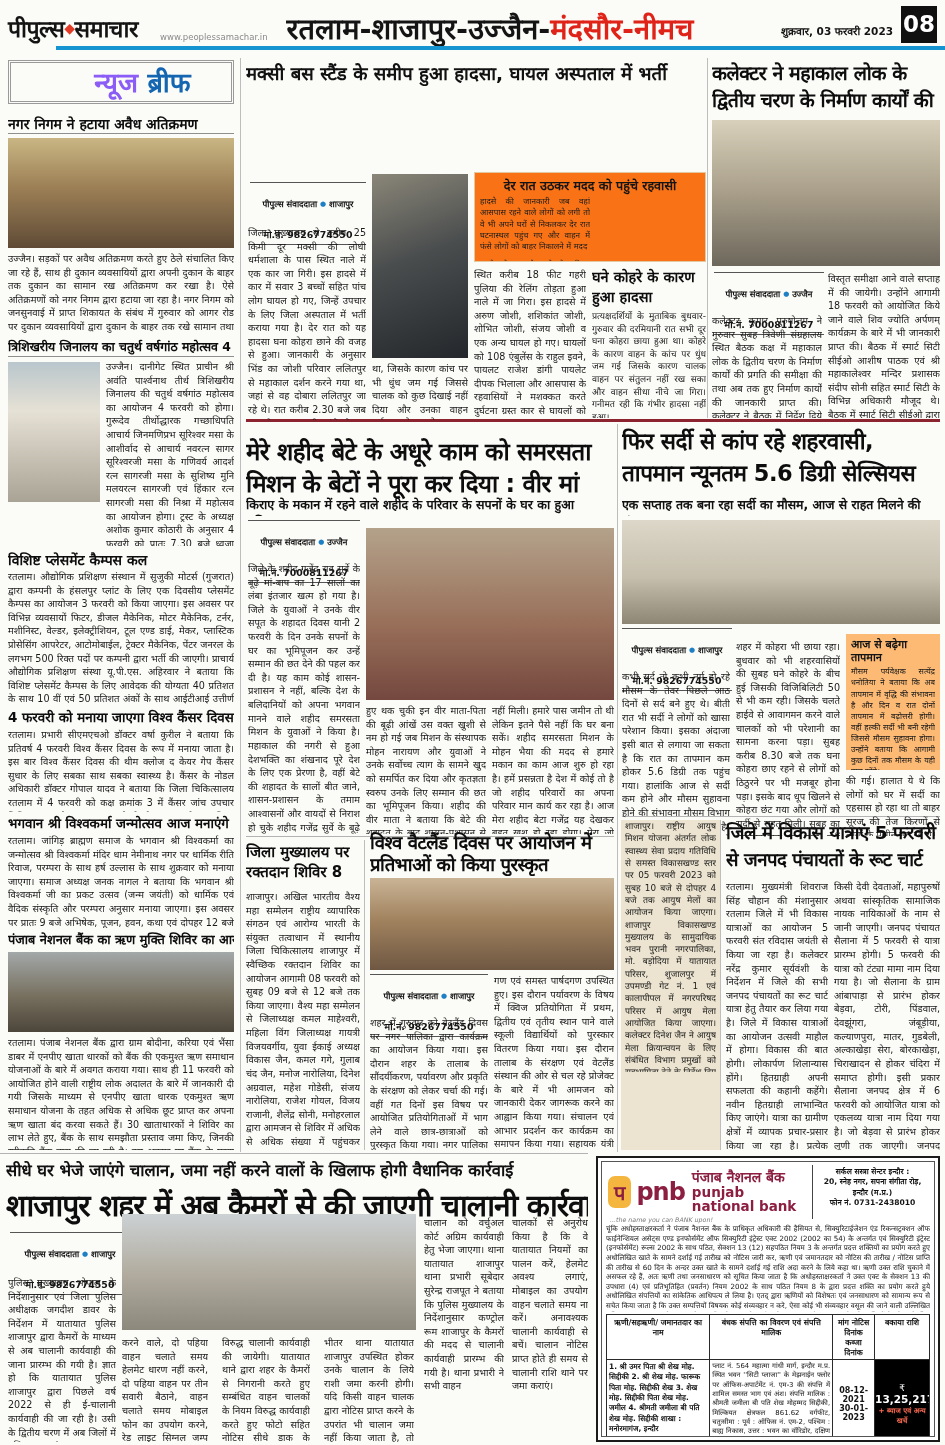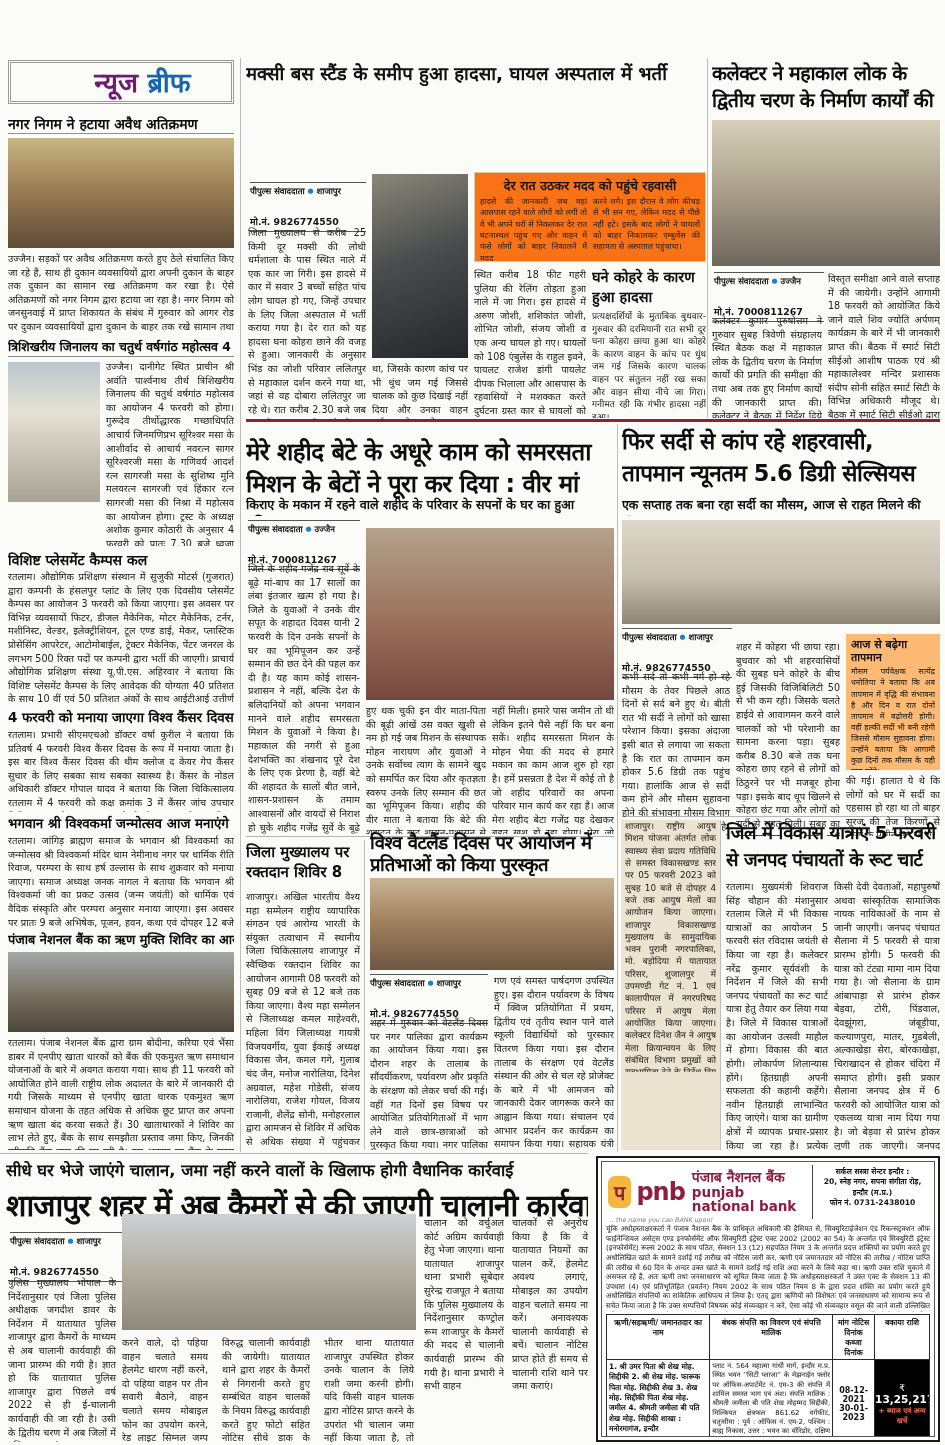--- a/index.html
+++ b/index.html
@@ -4,21 +4,21 @@
 <style>
 *{margin:0;padding:0;box-sizing:border-box}
 body{background:#dedede;font-family:"DejaVu Sans",sans-serif;color:#141414}
 .page{position:relative;width:945px;height:1445px;background:#fbfbf8;margin:0 auto;overflow:hidden}
 .abs{position:absolute}
 .clip{overflow:hidden}
 .b{font-weight:bold}
 .body-txt{font-size:9.6px;line-height:1.42;text-align:justify;color:#1b1b1b;overflow:hidden}
 .sm-txt{font-size:8.8px;line-height:1.4;text-align:justify;color:#1b1b1b;overflow:hidden}
 .head-underline{border-bottom:1px solid #8f8f8f;padding-bottom:2px}
-.byl-wrap{border-top:1px solid #555;border-bottom:1px solid #555;padding:2px 0 3px;text-align:left}
+.byl-wrap{border-top:1px solid #555;border-bottom:1px solid #555;padding:15px 0 3px;text-align:center}
 .byl{font-size:8.4px;font-weight:bold}
 .phone{font-size:9.4px;font-weight:bold;margin-top:19px}
 .dot{color:#1d7fc4;font-size:7px;vertical-align:1px}
 .vrule{position:absolute;width:1px;background:#bdbdbd}
 .hrule{position:absolute;background:#b3b3b3}
 .photo{position:absolute;overflow:hidden}
 .hl{font-weight:bold;color:#0d0d0d;overflow:hidden}
 .kicker{font-weight:bold;color:#111;overflow:hidden}
 .mast-blue{position:absolute;left:56px;right:0;top:46px;height:4px;background:#1694d2}
 .pagebox{position:absolute;background:#101010;color:#fff;text-align:center;font-weight:bold}
@@ -34,34 +34,46 @@
 table.pnb-t{width:100%;border-collapse:collapse;table-layout:fixed}
 table.pnb-t th,table.pnb-t td{border:1px solid #2a2a2a;vertical-align:top;overflow:hidden}
 table.pnb-t th{font-size:7.8px;padding:2px;text-align:center}
 .amt-cell{background:#000;color:#fff;text-align:center}
 </style>
 </head>
 <body>
 
 <div class="page">
 
+  <div class="abs" style="left:0;top:0;width:945px;height:52px;">
+    <div class="abs" style="left:8px;top:12px;font-size:23px;font-weight:bold;letter-spacing:-0.5px;">
+      <span>पीपुल्स</span><span style="color:#e23b27;font-size:14px;vertical-align:4px;">◆</span><span>समाचार</span>
+    </div>
+    <div class="abs" style="left:160px;top:32px;font-size:8.5px;color:#8a8a8a;">www.peoplessamachar.in</div>
+    <div class="abs" style="left:250px;top:8px;width:480px;text-align:center;font-size:29px;font-weight:bold;white-space:nowrap;">
+      <span>रतलाम-शाजापुर-उज्जैन-</span><span style="color:#e02318;">मंदसौर-नीमच</span>
+    </div>
+    <div class="abs b" style="left:778px;top:24px;width:115px;font-size:10.5px;text-align:right;">शुक्रवार, 03 फरवरी 2023</div>
+    <div class="pagebox" style="left:901px;top:6px;width:36px;height:37px;font-size:23px;line-height:37px;">08</div>
+    <div class="mast-blue"></div>
+  </div>
 
   <div class="vrule" style="left:240px;top:58px;height:1094px;"></div>
   <div class="vrule" style="left:707px;top:58px;height:360px;"></div>
   <div class="vrule" style="left:617px;top:424px;height:728px;"></div>
   <div class="vrule" style="left:364px;top:840px;height:310px;"></div>
   <div class="vrule" style="left:720px;top:820px;height:330px;"></div>
   <div class="hrule" style="left:246px;top:419px;width:694px;height:3px;background:#8c2430;"></div>
   <div class="hrule" style="left:246px;top:836px;width:368px;height:1px;"></div>
   <div class="hrule" style="left:622px;top:816px;width:318px;height:1px;"></div>
   <div class="hrule" style="left:0;top:1153px;width:588px;height:1px;"></div>
 
   <div class="abs briefbox" style="left:8px;top:60px;width:226px;height:44px;">
     <span style="font-size:27px;font-weight:bold;line-height:40px;">
-      <span style="color:#701a75;margin-left:43px;">न्यूज</span>
+      <span style="color:#8b5cf6;margin-left:43px;">न्यूज</span>
       <span style="color:#1566b0;">ब्रीफ</span>
     </span>
   </div>
 
   <div class="abs hl head-underline clip" style="left:8px;top:114px;width:226px;height:20px;font-size:14px;">नगर निगम ने हटाया अवैध अतिक्रमण</div>
   <div class="photo" style="left:8px;top:138px;width:226px;height:110px;background:linear-gradient(180deg,#c9b684 0%,#9c7f55 45%,#5f4b36 100%);"></div>
   <div class="abs body-txt" style="left:8px;top:252px;width:226px;height:82px;">उज्जैन। सड़कों पर अवैध अतिक्रमण करते हुए ठेले संचालित किए जा रहे हैं, साथ ही दुकान व्यवसायियों द्वारा अपनी दुकान के बाहर तक दुकान का सामान रख अतिक्रमण कर रखा है। ऐसे अतिक्रमणों को नगर निगम द्वारा हटाया जा रहा है। नगर निगम को जनसुनवाई में प्राप्त शिकायत के संबंध में गुरुवार को आगर रोड पर दुकान व्यवसायियों द्वारा दुकान के बाहर तक रखे सामान तथा ठेले संचालकों को हटाने की कार्यवाही की गई।</div>
 
   <div class="abs hl head-underline clip" style="left:8px;top:338px;width:226px;height:19px;font-size:12.4px;white-space:nowrap;">त्रिशिखरीय जिनालय का चतुर्थ वर्षगांठ महोत्सव 4 को</div>
   <div class="abs clip" style="left:8px;top:360px;width:226px;height:186px;">
@@ -88,21 +100,21 @@
     <div class="byl"><span>पीपुल्स संवाददाता</span> <span class="dot">●</span> <span>शाजापुर</span></div>
     <div class="phone">मो.नं. 9826774550</div>
   </div>
   <div class="abs body-txt" style="left:248px;top:226px;width:118px;height:194px;">जिला मुख्यालय से करीब 25 किमी दूर मक्सी की लोधी धर्मशाला के पास स्थित नाले में एक कार जा गिरी। इस हादसे में कार में सवार 3 बच्चों सहित पांच लोग घायल हो गए, जिन्हें उपचार के लिए जिला अस्पताल में भर्ती कराया गया है। देर रात को यह हादसा घना कोहरा छाने की वजह से हुआ। जानकारी के अनुसार भिंड का जोशी परिवार ललितपुर से महाकाल दर्शन करने गया था, जहां से वह दोबारा ललितपुर जा रहे थे। रात करीब 2.30 बजे जब वह लोग जब मक्सी पहुंचे तो रात में घना कोहरा छाया हुआ</div>
 
   <div class="photo" style="left:372px;top:174px;width:96px;height:184px;background:linear-gradient(160deg,#8a8678 0%,#4a4d4e 45%,#24272b 100%);"></div>
   <div class="abs body-txt" style="left:372px;top:362px;width:96px;height:58px;">था, जिसके कारण कांच पर भी धुंध जम गई जिससे चालक को कुछ दिखाई नहीं दिया और उनका वाहन धर्मशाला के सामने</div>
 
   <div class="abs peachbox" style="left:474px;top:172px;width:232px;height:90px;">
     <div style="text-align:center;font-weight:bold;font-size:12.6px;margin-bottom:2px;">देर रात उठकर मदद को पहुंचे रहवासी</div>
-    <div style="display:flex;gap:6px;">
+    <div style="display:flex;gap:6px;flex-direction:column;">
       <div class="sm-txt" style="width:50%;font-size:8.1px;">हादसे की जानकारी जब वहां आसपास रहने वाले लोगों को लगी तो वे भी अपने घरों से निकलकर देर रात घटनास्थल पहुंच गए और वाहन में फंसे लोगों को बाहर निकालने में मदद</div>
       <div class="sm-txt" style="width:50%;font-size:8.1px;">करने लगे। इस दौरान वे लोग कीचड़ से भी सन गए, लेकिन मदद से पीछे नहीं हटे। इसके बाद लोगों ने घायलों को बाहर निकालकर एम्बुलेंस की सहायता से अस्पताल पहुंचाया।</div>
     </div>
   </div>
 
   <div class="abs body-txt" style="left:474px;top:268px;width:112px;height:150px;">स्थित करीब 18 फीट गहरी पुलिया की रेलिंग तोड़ता हुआ नाले में जा गिरा। इस हादसे में अरुण जोशी, शशिकांत जोशी, शोभित जोशी, संजय जोशी व एक अन्य घायल हो गए। घायलों को 108 एंबुलेंस के राहुल इवने, पायलट राजेश डांगी पायलेट दीपक भिलाला और आसपास के रहवासियों ने मशक्कत करते दुर्घटना ग्रस्त कार से घायलों को निकालकर जिला अस्पताल भर्ती करवाया गया है।</div>
   <div class="abs hl clip" style="left:592px;top:268px;width:114px;height:40px;font-size:14.5px;line-height:1.35;">घने कोहरे के कारण हुआ हादसा</div>
   <div class="abs sm-txt" style="left:592px;top:310px;width:114px;height:108px;font-size:9px;">प्रत्यक्षदर्शियों के मुताबिक बुधवार-गुरुवार की दरमियानी रात सभी दूर घना कोहरा छाया हुआ था। कोहरे के कारण वाहन के कांच पर धुंध जम गई जिसके कारण चालक वाहन पर संतुलन नहीं रख सका और वाहन सीधा नीचे जा गिरा। गनीमत रही कि गंभीर हादसा नहीं हुआ।</div>
 
   <div class="abs hl clip" style="left:712px;top:60px;width:228px;height:56px;font-size:19.5px;line-height:1.4;letter-spacing:-0.5px;">कलेक्टर ने महाकाल लोक के द्वितीय चरण के निर्माण कार्यों की ली जानकारी</div>

